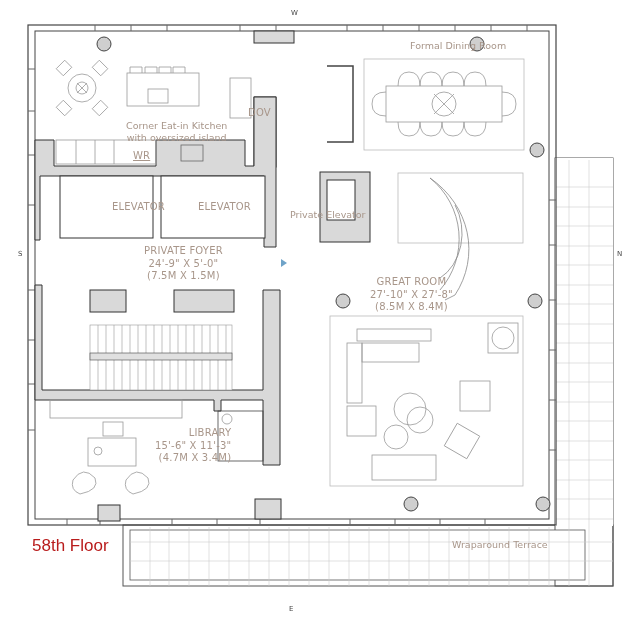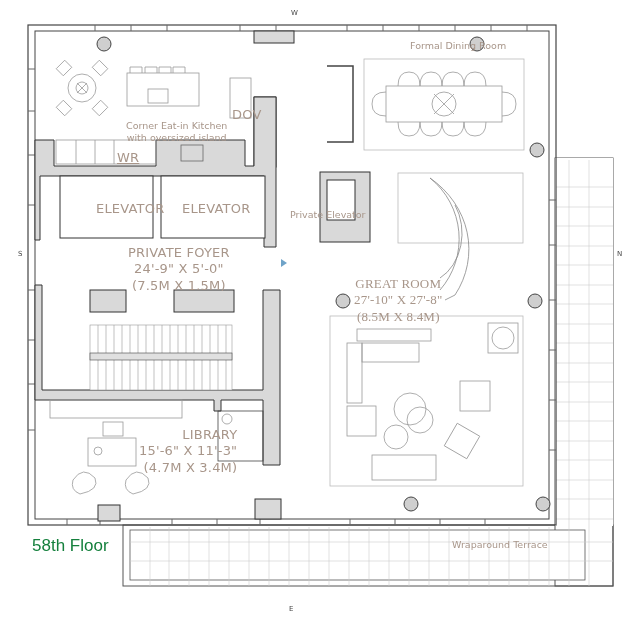--- a/index.html
+++ b/index.html
@@ -1,22 +1,22 @@
 <!DOCTYPE html>
 <html><head>
 <meta charset="utf-8">
 <style>
   html,body{margin:0;padding:0;background:#fff;}
   body{width:640px;height:622px;position:relative;overflow:hidden;font-family:"Liberation Sans",sans-serif;}
   svg{position:absolute;left:0;top:0;}
   .lbl{position:absolute;color:#a8968a;font-family:"DejaVu Sans",sans-serif;text-align:center;white-space:nowrap;line-height:1.25;}
   .room{font-size:9.5px;}
-  .caps{font-size:13px;letter-spacing:0.2px;}
+  .caps{font-size:10px;letter-spacing:0.2px;margin-left:16px;}
   .compass{position:absolute;font-size:7px;color:#444;font-family:"DejaVu Sans",sans-serif;}
-  .floor{position:absolute;left:32px;top:536px;font-size:17px;color:#15803d;font-family:"Liberation Sans",sans-serif;}
+  .floor{position:absolute;left:32px;top:536px;font-size:17px;color:#b91c1c;font-family:"Liberation Sans",sans-serif;}
   .arrow{position:absolute;left:281px;top:259px;width:0;height:0;border-top:4px solid transparent;border-bottom:4px solid transparent;border-left:6px solid #6fa3c8;}
 </style>
 </head>
 <body>
 
 <svg width="640" height="622" viewBox="0 0 640 622" xmlns="http://www.w3.org/2000/svg">
 
   <g stroke="#bbb" stroke-width="0.6" fill="none">
     <rect x="555" y="158" width="58" height="428" stroke="#555" stroke-width="1"></rect>
     <rect x="123" y="525" width="490" height="61" stroke="#555" stroke-width="1"></rect>
@@ -246,21 +246,21 @@
 <div class="lbl caps" style="left:182px;top:201px;">ELEVATOR</div>
 <div class="lbl room" style="left:290px;top:209px;">Private Elevator</div>
 
 <div class="lbl caps" style="left:128px;top:245px;">
   <div>PRIVATE FOYER</div>
   <div>24'-9" X 5'-0"</div>
   <div>(7.5M X 1.5M)</div>
 </div>
 <div class="arrow"></div>
 
-<div class="lbl caps" style="left:354px;top:276px;font-family:Liberation Serif, serif;">
+<div class="lbl caps" style="left:354px;top:276px;">
   <div>GREAT ROOM</div>
   <div>27'-10" X 27'-8"</div>
   <div>(8.5M X 8.4M)</div>
 </div>
 
 <div class="lbl caps" style="left:139px;top:427px;text-align:right;">
   <div>LIBRARY</div>
   <div>15'-6" X 11'-3"</div>
   <div>(4.7M X 3.4M)</div>
 </div>

